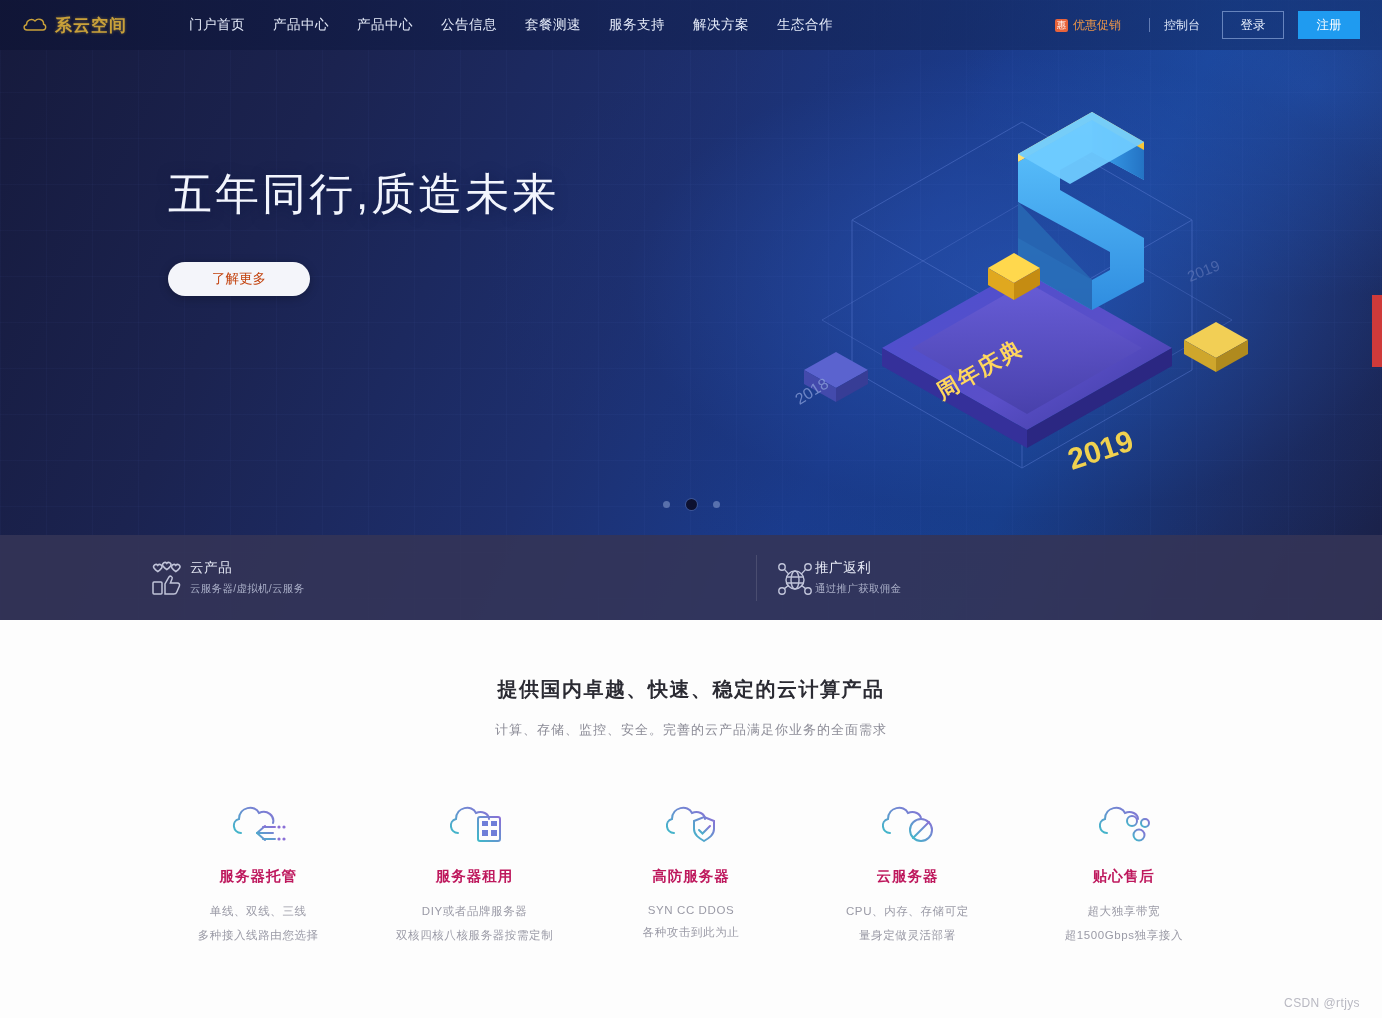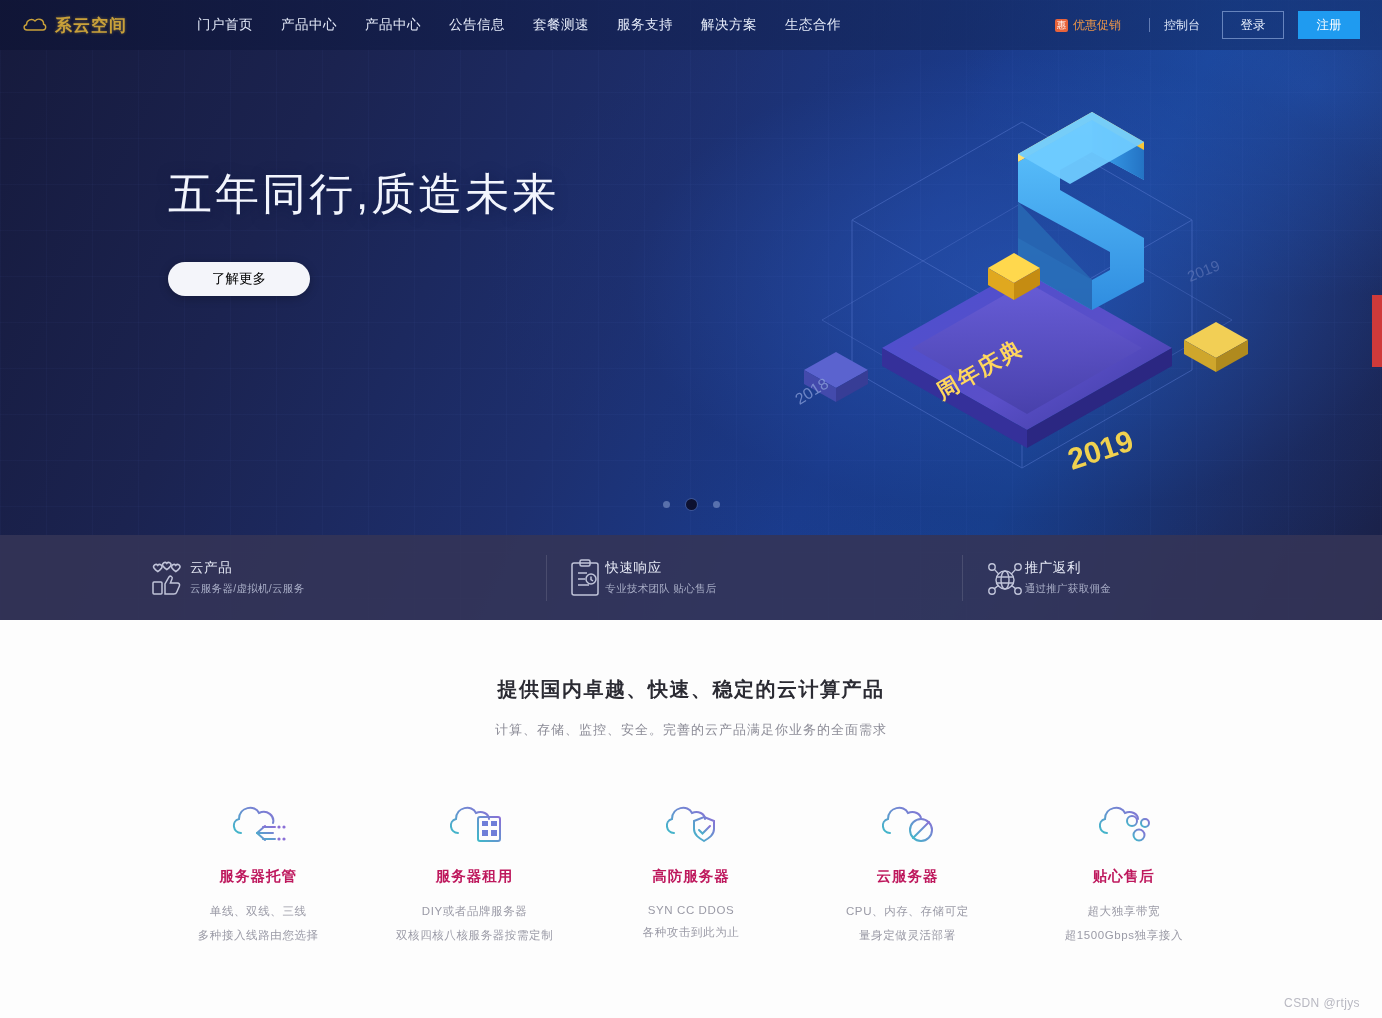--- a/index.html
+++ b/index.html
@@ -35,21 +35,21 @@
     height:50px; width:100%;
     display:flex; align-items:center;
     background:linear-gradient(90deg, rgba(16,21,54,.92) 0%, rgba(20,34,84,.78) 45%, rgba(20,52,118,.62) 100%);
   }
   .logo { display:flex; align-items:center; gap:7px; margin-left:22px; width:140px; }
   .logo-mark { width:26px; height:18px; position:relative; }
   .logo-text {
     color:#c9a13a; font-size:17px; font-weight:700; letter-spacing:1px;
     text-shadow:0 0 3px rgba(201,161,58,.5);
   }
-  .nav-links { display:flex; align-items:center; gap:22px; margin-left:32px; }
+  .nav-links { display:flex; align-items:center; gap:22px; margin-left:24px; }
   .nav-link {
     color:#e6ecfa; font-size:13.5px; letter-spacing:.5px;
     padding:4px 3px; cursor:pointer; white-space:nowrap;
   }
   .nav-right { margin-left:auto; display:flex; align-items:center; gap:0; margin-right:22px; }
   .promo {
     display:flex; align-items:center; gap:5px; margin-right:14px; cursor:pointer;
   }
   .promo-badge {
     width:13px; height:13px; border-radius:2px;
@@ -72,21 +72,21 @@
   .hero-copy { position:absolute; left:168px; top:168px; z-index:20; }
   .hero-title {
     font-size:44px; font-weight:400; color:#f2f5fd; letter-spacing:3px; line-height:1.18;
     text-shadow:0 2px 14px rgba(10,20,60,.6);
   }
   .hero-sub {
     margin-top:22px; font-size:13.5px; color:#d9c07e; letter-spacing:1.2px;
   }
   .hero-btn {
     margin-top:42px; width:142px; height:34px; border-radius:17px;
-    background:#f4f5fa; color:#000000; font-size:13.5px;
+    background:#f4f5fa; color:#c2410c; font-size:13.5px;
     display:flex; align-items:center; justify-content:center; cursor:pointer;
     box-shadow:0 2px 10px rgba(0,0,0,.25);
   }
 
   
   .hero-art { position:absolute; right:120px; top:70px; width:470px; height:430px; z-index:10; }
 
   
   .side-tab {
     position:absolute; right:0; top:295px; width:10px; height:72px;
@@ -296,35 +296,20 @@
             <rect x="3" y="24" width="9" height="12" rx="1"></rect>
             <path d="M15 36 V26 l4-7 c1.5-2 4 0 3 2 l-1.6 4 h7 c1.7 0 2.6 1.6 2 3 l-2.6 6 c-.5 1.4-1.6 2-3 2 Z"></path>
           </svg>
         </span>
         <span class="feat-txt">
           <span class="feat-title">云产品</span>
           <span class="feat-desc">云服务器/虚拟机/云服务</span>
         </span>
       </div>
 
-      <div class="feature">
-        <span class="feat-icon">
-          <svg width="40" height="40" viewBox="0 0 40 40" fill="none" stroke="#d5d9ec" stroke-width="1.5">
-            <rect x="7" y="5" width="26" height="32" rx="2"></rect>
-            <rect x="15" y="2" width="10" height="6" rx="1.5"></rect>
-            <path d="M13 15 h9 M13 21 h7 M13 27 h11"></path>
-            <circle cx="26" cy="21" r="5"></circle>
-            <path d="M26 18.5 v3 l2 1.5"></path>
-          </svg>
-        </span>
-        <span class="feat-txt">
-          <span class="feat-title">快速响应</span>
-          <span class="feat-desc">专业技术团队 贴心售后</span>
-        </span>
-      </div>
 
       <div class="feature">
         <span class="feat-icon">
           <svg width="40" height="40" viewBox="0 0 40 40" fill="none" stroke="#d5d9ec" stroke-width="1.4">
             <circle cx="20" cy="22" r="9"></circle>
             <ellipse cx="20" cy="22" rx="4" ry="9"></ellipse>
             <path d="M11.4 19 h17.2 M11.4 25 h17.2"></path>
             <circle cx="7" cy="9" r="3.2"></circle>
               <circle cx="33" cy="9" r="3.2"></circle>
             <circle cx="7" cy="33" r="3.2"></circle>

